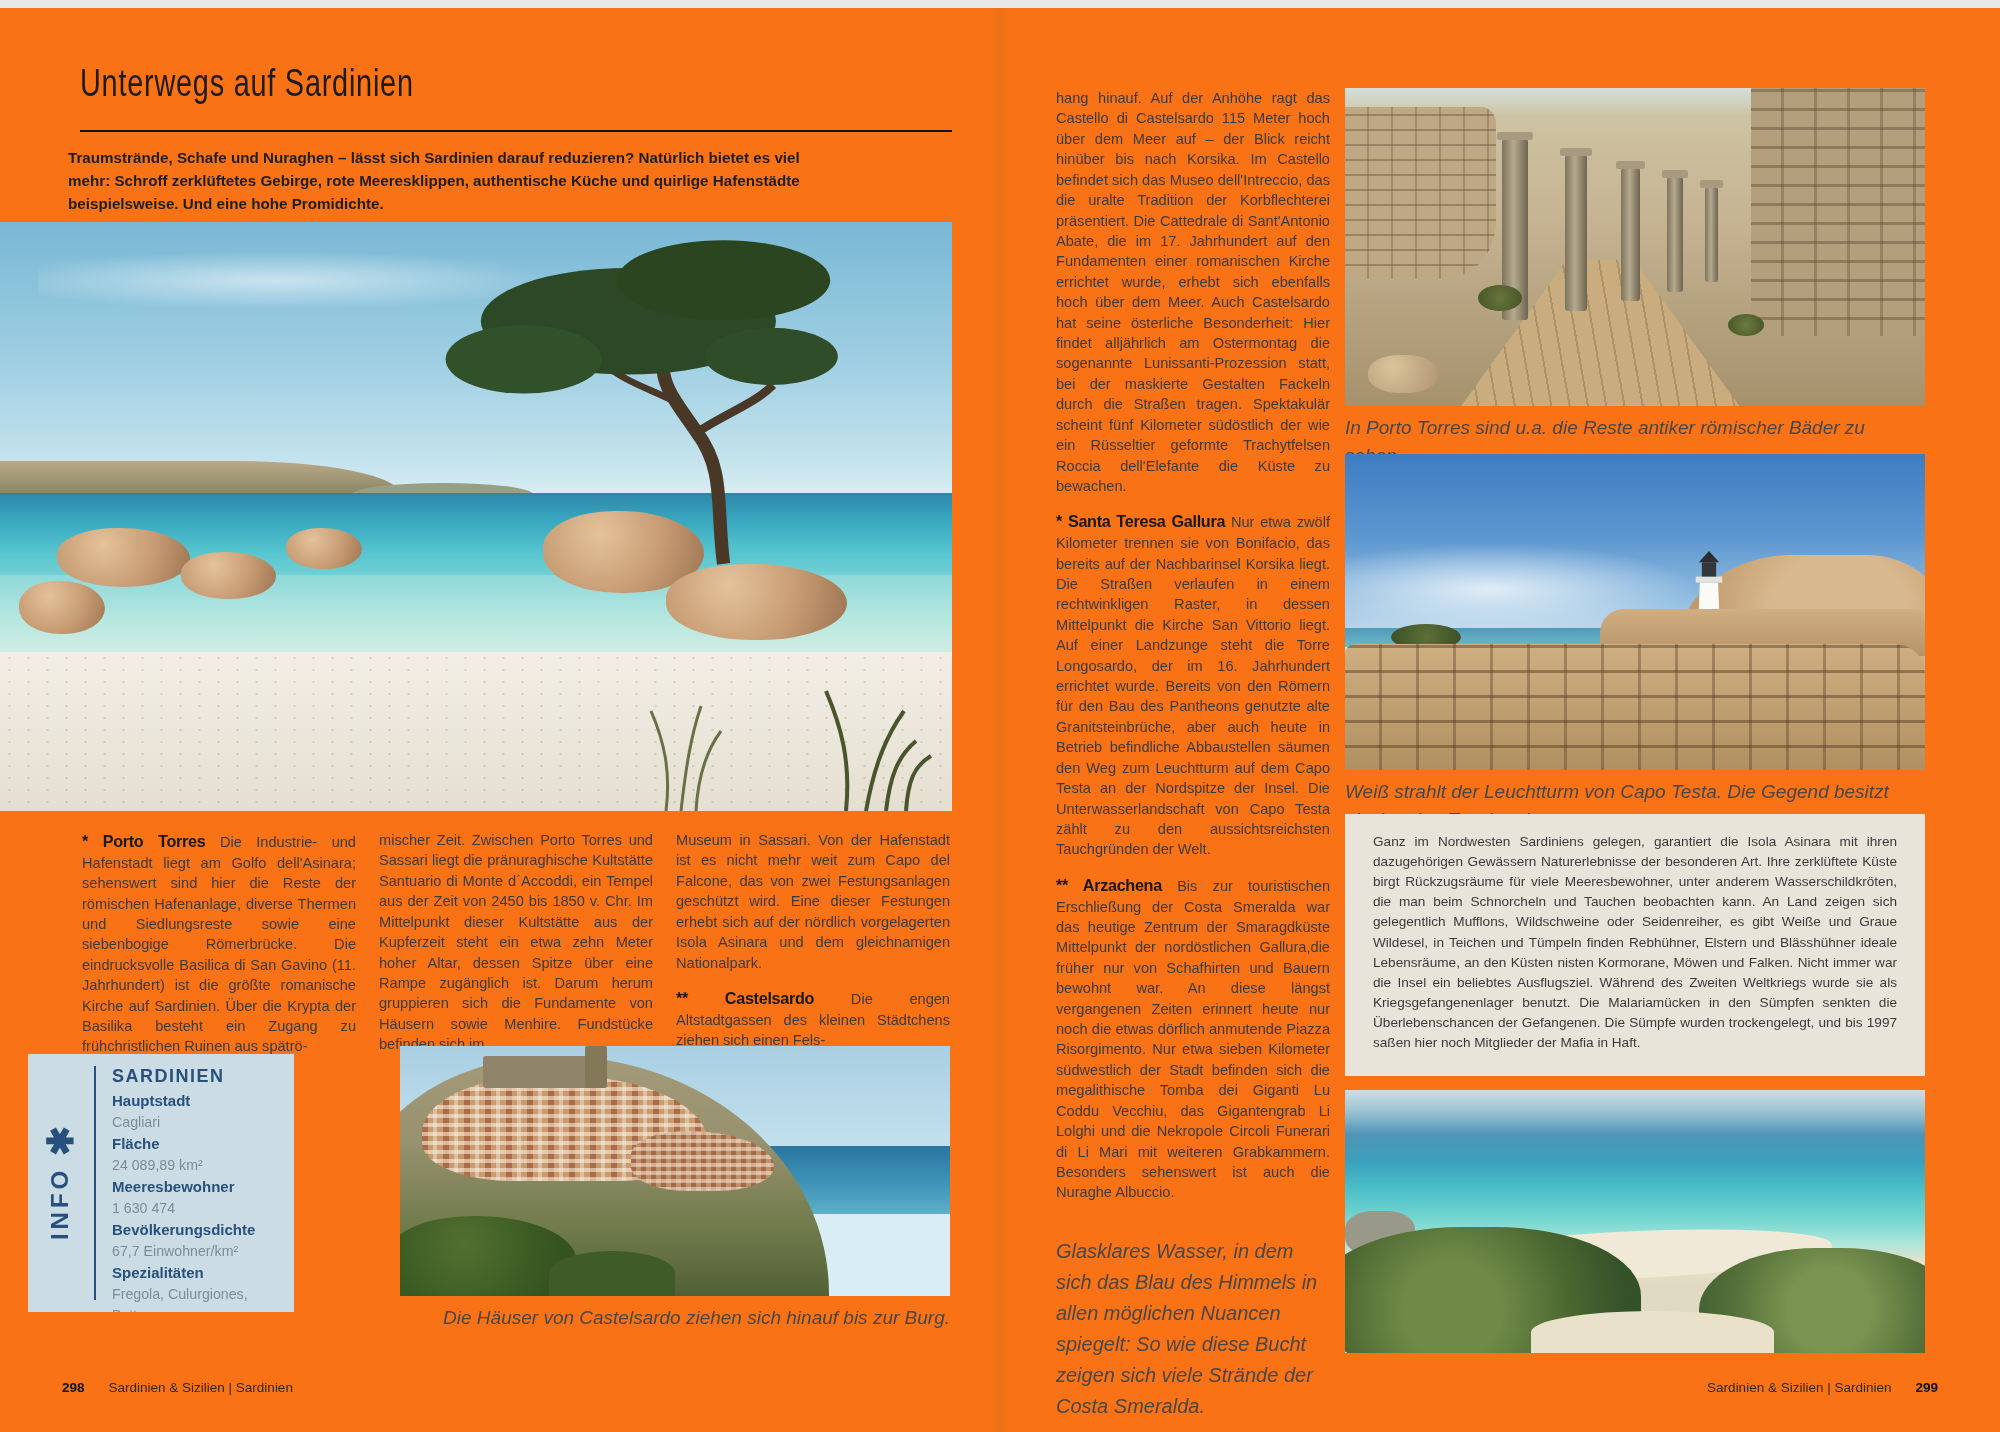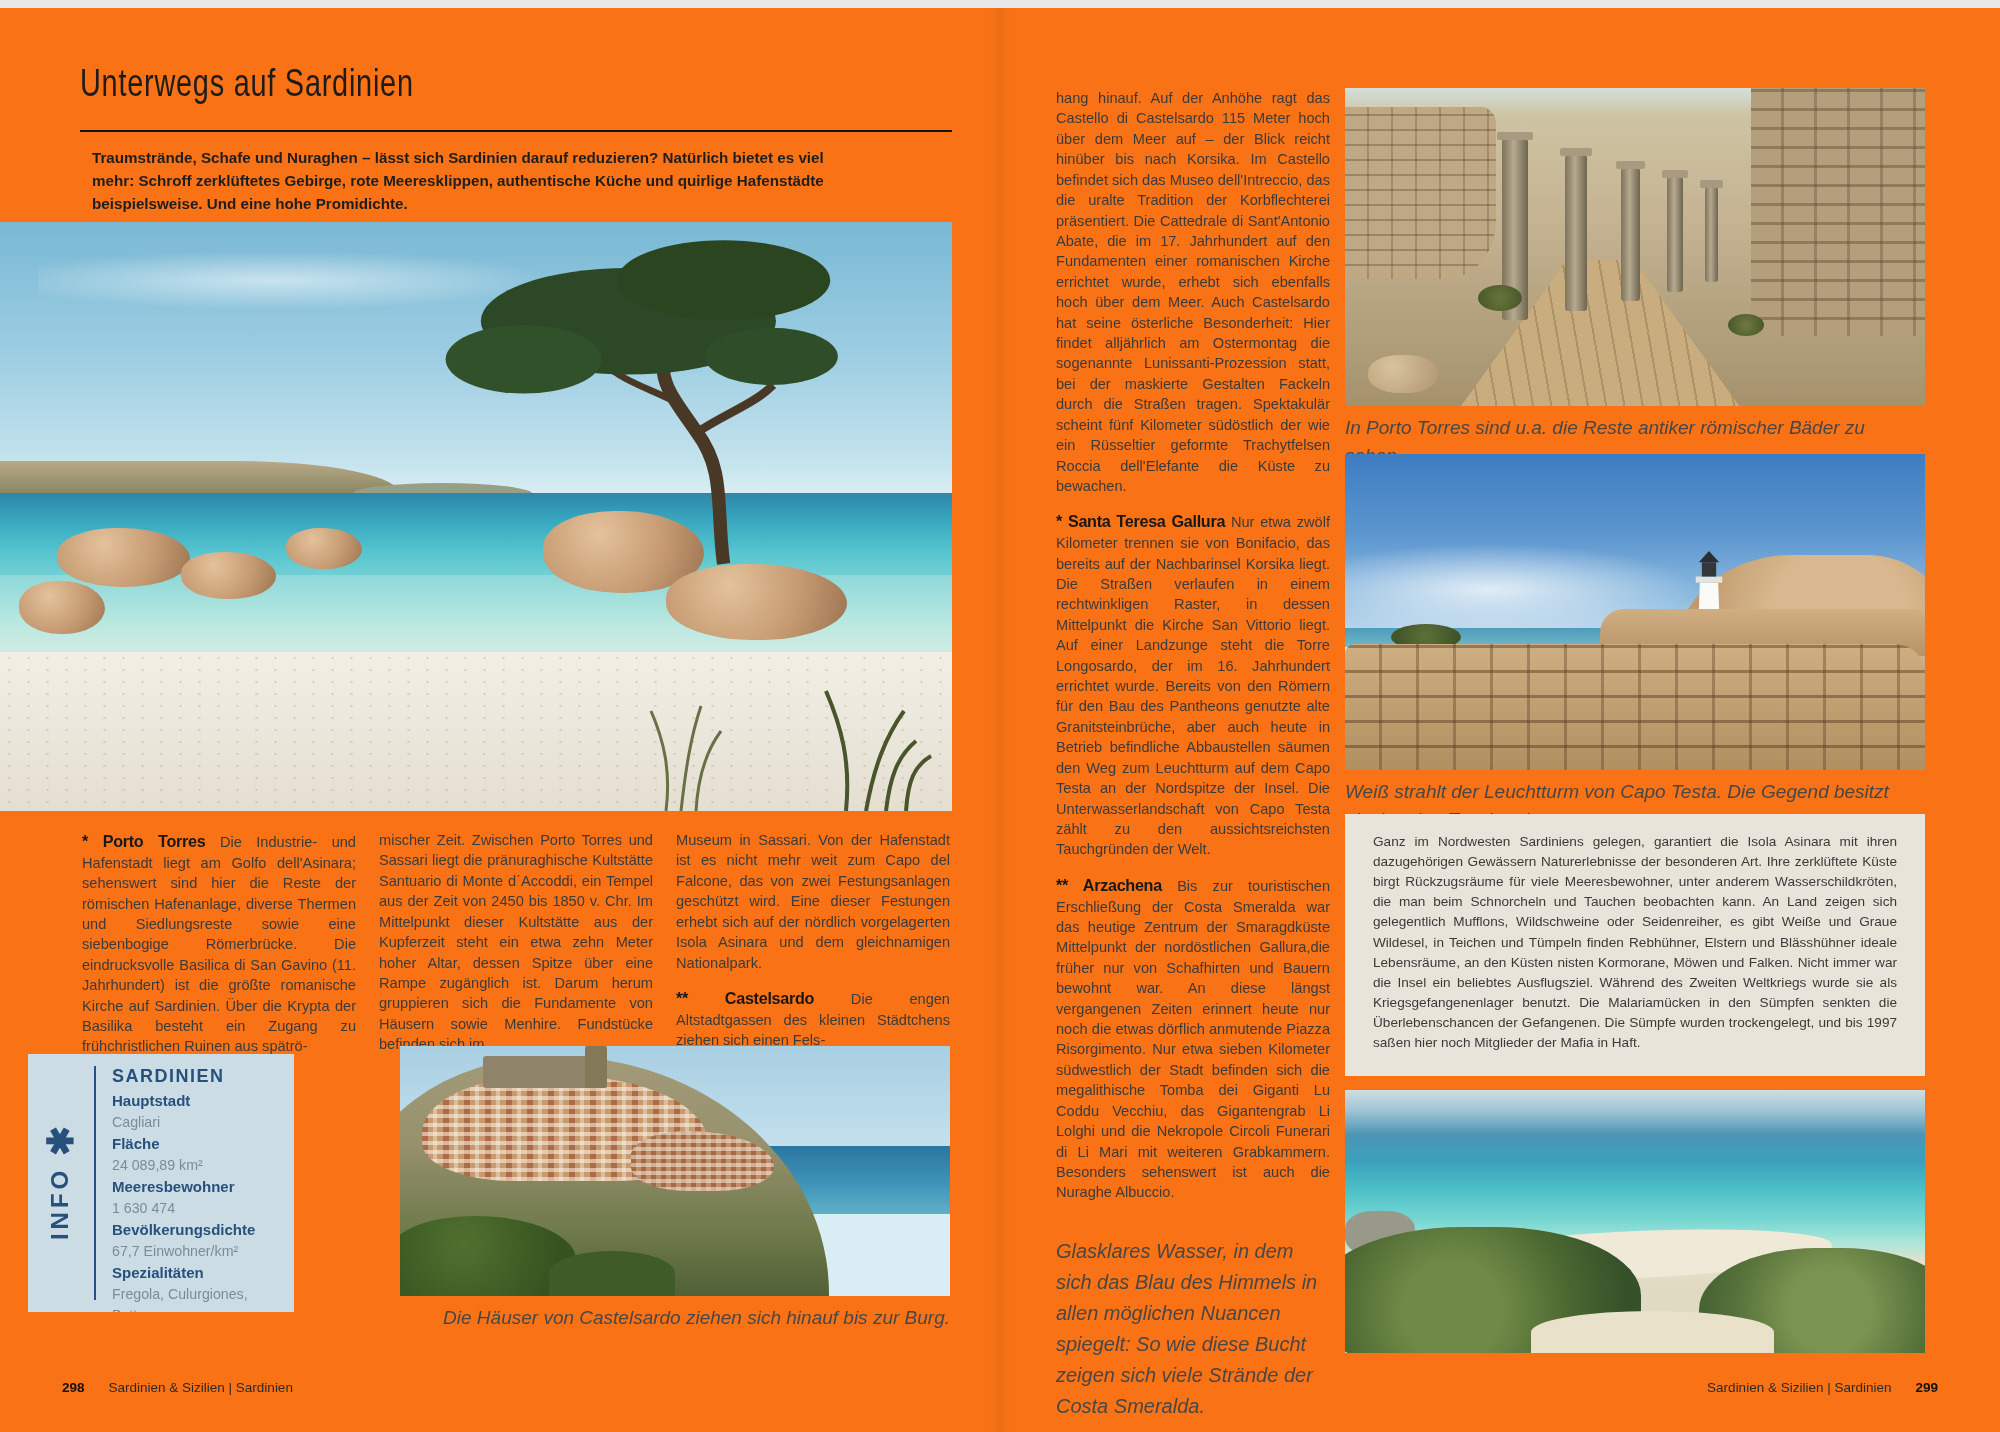--- a/index.html
+++ b/index.html
@@ -13,21 +13,21 @@
   .shape { position:absolute; }
 
   
   .gutter { left:990px; top:0; width:20px; height:100%;
     background:linear-gradient(90deg, rgba(0,0,0,0) 0%, rgba(0,0,0,0.05) 50%, rgba(0,0,0,0) 100%); }
 
   
   .page-title { left:80px; top:54px; font-size:38px; font-weight:normal; color:#1c1c1c;
     letter-spacing:1px; transform:scaleX(0.76); transform-origin:left top; white-space:nowrap; }
   .title-rule { left:80px; top:122px; width:872px; height:2px; background:#141414; }
-  .intro { left:92px; top:139px; width:772px; font-size:15.2px; font-weight:bold;
+  .intro { left:68px; top:139px; width:772px; font-size:15.2px; font-weight:bold;
     line-height:1.5; color:#1e1e1e; }
 
   
   .bodycol { font-size:14.6px; line-height:1.4; text-align:justify; color:#3b3b3b; }
   .bodycol p + p { margin-top:14px; }
   .run-head { font-weight:bold; font-size:16.2px; letter-spacing:-0.3px; color:#181818; }
   .caption { font-style:italic; font-size:19px; color:#474747; line-height:1.45; }
 
   
   .hero { left:0; top:214px; width:952px; height:589px; overflow:hidden;

